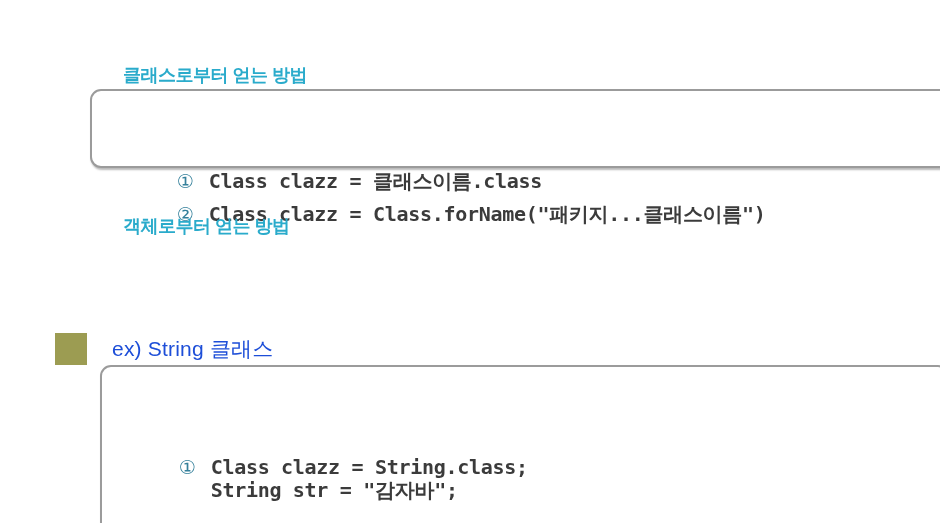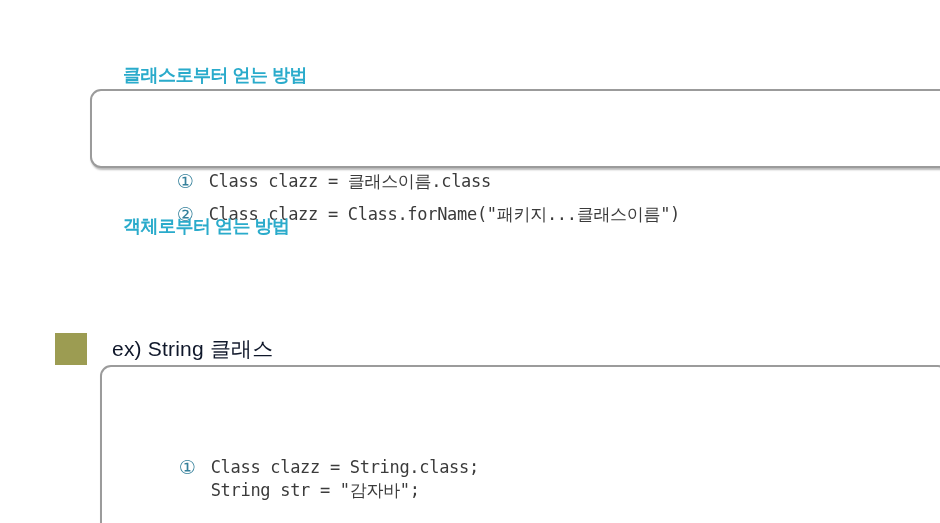--- a/index.html
+++ b/index.html
@@ -43,37 +43,37 @@
     display: inline-block;
     width: 30px;
     font-family: "DejaVu Sans", sans-serif;
     font-size: 19px;
     font-weight: normal;
     color: #35809b;
     vertical-align: middle;
   }
   .code {
     font-family: "DejaVu Sans Mono", "Liberation Mono", monospace;
-    font-size: 17px;
-    font-weight: normal;
+    font-size: 20px;
+    font-weight: bold;
     color: #3b3b3b;
     vertical-align: middle;
     letter-spacing: -0.3px;
   }
 
   .bullet-row { position: absolute; left: 7px; top: 271px; display: flex; align-items: center; }
   .bullet-square {
     width: 8px; height: 8px;
     background: #9c9c52;
     margin-right: 9px;
     flex: 0 0 auto;
   }
   .bullet-label {
     font-size: 21px;
-    color: #0f172a;
+    color: #1d4ed8;
     font-family: "Liberation Sans", sans-serif;
     letter-spacing: 0.2px;
   }
 </style>
 </head>
 <body>
 
 <div class="slide">
 
   <div class="sub-heading heading-1">클래스로부터 얻는 방법</div>

